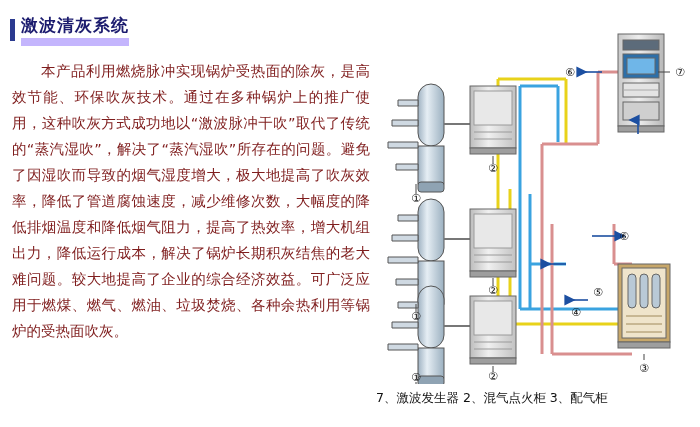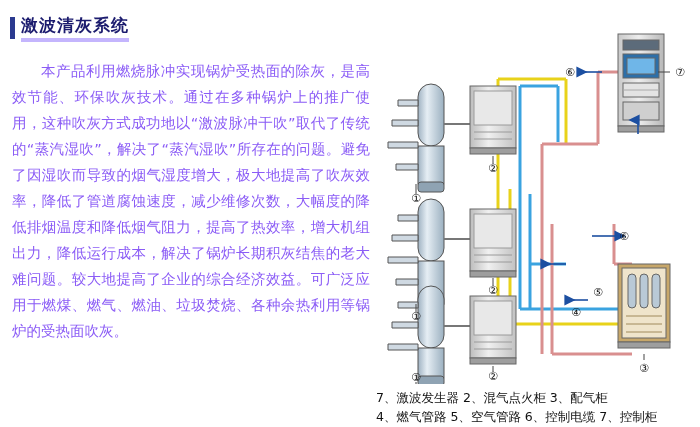--- a/index.html
+++ b/index.html
@@ -16,28 +16,28 @@
   .title-wrap{
     position:absolute;left:10px;top:14px;
     display:flex;align-items:center;
   }
   .title-bar{
     width:5px;height:22px;background:#2b3a8f;margin-right:6px;
   }
   .title-text{
     font-size:17px;font-weight:bold;color:#1b1b6e;
     letter-spacing:1px;
-    border-bottom:4px solid #c4b5fd;
+    border-bottom:8px solid #c4b5fd;
     padding-bottom:1px;
   }
 
   
   .body-text{
     position:absolute;left:12px;top:58px;width:358px;
-    font-size:14.5px;line-height:26px;color:#8b5cf6;
+    font-size:14.5px;line-height:26px;color:#7f1d1d;
     text-align:justify;text-justify:inter-ideograph;
     text-indent:2em;
   }
 
   
   .legend{
     position:absolute;left:376px;top:388px;width:318px;
     font-size:12.5px;line-height:19px;color:#111;
   }
   .legend div{white-space:nowrap;}
@@ -232,16 +232,15 @@
         <text x="254" y="216">⑥</text>
 
         <text x="310" y="52">⑦</text>
         <line x1="300" y1="48" x2="288" y2="48" stroke="#444"></line>
       </g>
     </svg>
   </div>
 
   <div class="legend">
     <div>7、激波发生器 2、混气点火柜 3、配气柜</div>
-    <div>4、燃气管路 5、空气管路 6、控制电缆 7、控制柜</div>
   </div>
 
 </div>
 
 </body></html>

